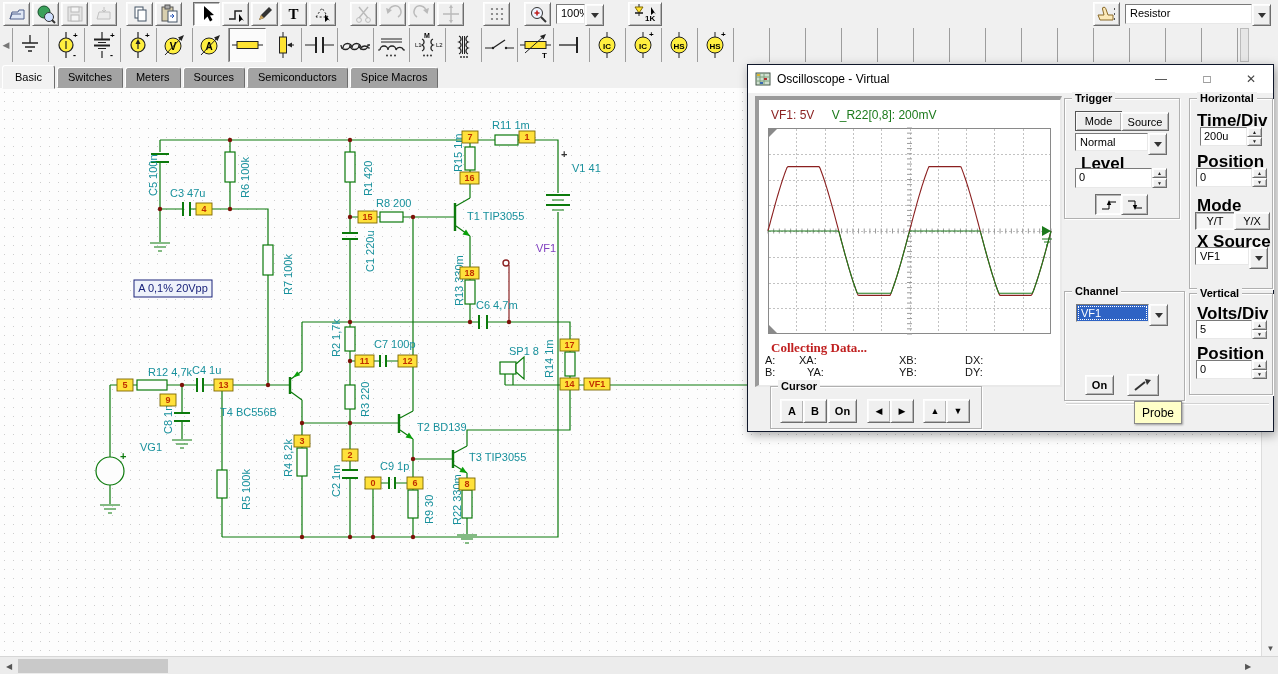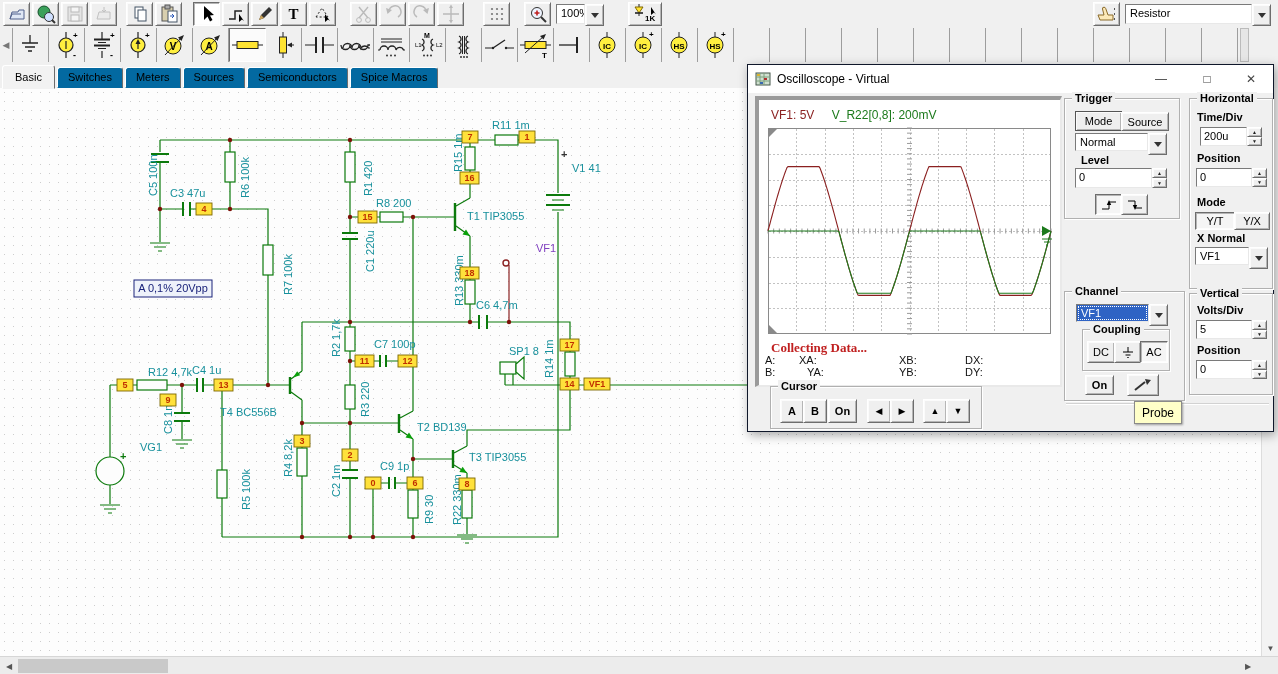--- a/index.html
+++ b/index.html
@@ -20,21 +20,21 @@
   .ddb{width:17px;height:20px;display:flex;align-items:center;justify-content:center;}
   .caret{width:0;height:0;border-left:4px solid transparent;border-right:4px solid transparent;border-top:5px solid #333;}
   
   #tb2{position:absolute;left:0;top:28px;width:1278px;height:34px;background:#f0f0f0;border-bottom:1px solid #c9c9c9;display:flex;align-items:stretch;}
   .cell{width:35px;border-right:1px solid #9d9d9d;display:flex;align-items:center;justify-content:center;background:#f0f0f0;}
   .cell.sel{background:#fbfbfb;border:1px solid;border-color:#6d6d6d #fff #fff #6d6d6d;}
   .cell.chev{width:12px;color:#777;font-size:9px;}
   #tb2 .rstrip{width:7px;margin-left:2px;background:#e6e6e6;border:1px solid #bbb;}
   
   #tabs{position:absolute;left:0;top:62px;width:1278px;height:26px;background:#f0f0f0;}
-  .tab{position:relative;display:inline-block;margin-top:5px;margin-left:2px;padding:3px 10px 4px 10px;background:#0369a1;
+  .tab{position:relative;display:inline-block;margin-top:5px;margin-left:2px;padding:3px 10px 4px 10px;background:#a3a3a3;
        border:1px solid;border-color:#fff #6d6d6d transparent #fff;border-radius:3px 3px 0 0;font-size:11px;}
   .tab.active{margin-top:2px;padding:5px 12px;background:#f2f2f2;z-index:2;}
   
   #canvas{position:absolute;left:0;top:88px;width:1278px;height:568px;background:#fdfdfd;
           background-image:radial-gradient(circle,#cdcdcd 0.8px,transparent 0.95px);background-size:9px 9px;}
   #schematic{position:absolute;left:0;top:0;}
   #schematic text{font-family:"Liberation Sans",sans-serif;}
   .lblt{fill:#17909c;font-size:11px;}
   .nodes rect{fill:#ffe13b;stroke:#7c6700;stroke-width:0.9;}
   .nodes text{fill:#c03000;font-size:9px;font-weight:bold;text-anchor:middle;}
@@ -50,21 +50,21 @@
   #osc-title .t{font-size:12px;margin-left:6px;}
   .capbtn{position:absolute;top:0;width:40px;height:27px;display:flex;align-items:center;justify-content:center;font-size:12px;color:#444;}
   .group{position:absolute;border:1px solid #b0b0b0;box-shadow:inset 1px 1px 0 #fff,1px 1px 0 #fff;}
   .group>.glabel{position:absolute;top:-7px;left:7px;background:#f0f0f0;padding:0 3px;font-weight:bold;font-size:11px;}
   .btn{position:absolute;display:flex;align-items:center;justify-content:center;font-size:11px;cursor:default;}
   .btn.bold{font-weight:bold;}
   .spinw{position:absolute;display:flex;}
   .spinw .sf{background:#fff;border:1px solid;border-color:#7a7a7a #e8e8e8 #e8e8e8 #7a7a7a;flex:1;padding:2px 3px 0 3px;font-size:11px;}
   .spb{width:15px;display:flex;flex-direction:column;}
   .spb div{flex:1;display:flex;align-items:center;justify-content:center;font-size:5px;color:#222;}
-  .blabel{position:absolute;font-weight:bold;font-size:11px;}
+  .blabel{position:absolute;font-weight:bold;font-size:17px;}
   
   #scope-panel{position:absolute;left:7px;top:31px;width:301px;height:285px;background:#fff;
                border-top:4px solid #9a9a9a;border-left:4px solid #9a9a9a;border-right:2px solid #e9e9e9;border-bottom:2px solid #e9e9e9;}
   #scope-legend{position:absolute;left:12px;top:8px;font-size:12px;white-space:nowrap;}
   #scope-legend span{margin-right:14px;}
   #scope-plotwrap{position:absolute;left:9px;top:28px;width:283px;height:206px;}
   #scope-status{position:absolute;left:12px;top:240px;font-family:"Liberation Serif",serif;font-weight:bold;font-size:13px;color:#c02020;}
   .rrow{position:absolute;left:0;width:100%;font-size:11px;color:#111;}
   .rrow span{position:absolute;}
   #osc-tooltip{position:absolute;left:386px;top:336px;width:46px;height:21px;background:#ffffc8;border:1px solid #8a8a8a;
@@ -850,30 +850,20 @@
 
 
   <div class="group" style="left:316px;top:226px;width:119px;height:108px">
     <span class="glabel">Channel</span>
     <div class="combo" style="left:11px;top:12px;width:92px;height:18px">
       <span class="cval" style="background:#2e63c4;color:#fff;outline:1px dotted #fff;outline-offset:-3px">VF1</span>
       <div class="ddb raised">
           <span class="caret"></span>
         </div>
     </div>
-    <div class="group" style="left:17px;top:37px;width:86px;height:40px">
-      <span class="glabel">Coupling</span>
-      <div class="btn raised" style="left:4px;top:11px;width:26px;height:20px">DC</div>
-      <div class="btn raised" style="left:31px;top:11px;width:25px;height:20px">
-          <svg width="14" height="12">
-            <path d="M7 1 V6 M2 6 H12 M4.5 9 H9.5 M6.3 11.5 H7.7" stroke="#000" fill="none"></path>
-          </svg>
-        </div>
-      <div class="btn sunken" style="left:57px;top:11px;width:26px;height:20px">AC</div>
-    </div>
     <div class="btn raised bold" style="left:20px;top:83px;width:27px;height:18px">On</div>
     <div class="btn raised" style="left:62px;top:82px;width:30px;height:20px">
         <svg width="20" height="14">
           <path d="M2 12 L12 4" stroke="#333" stroke-width="2"></path>
           <polygon points="12,1 18,2 14,7" fill="#333"></polygon>
         </svg>
       </div>
   </div>
 
   <div class="group" style="left:441px;top:33px;width:82px;height:189px">
@@ -890,21 +880,21 @@
     <div class="spinw" style="left:6px;top:69px;width:71px;height:19px">
       <div class="sf">0</div>
       <div class="spb">
           <div class="raised">▲</div>
           <div class="raised">▼</div>
         </div>
     </div>
     <div class="blabel" style="left:7px;top:97px">Mode</div>
     <div class="btn sunken" style="left:5px;top:113px;width:38px;height:16px">Y/T</div>
     <div class="btn raised" style="left:44px;top:113px;width:34px;height:16px">Y/X</div>
-    <div class="blabel" style="left:7px;top:133px">X Normal</div>
+    <div class="blabel" style="left:7px;top:133px">X Source</div>
     <div class="combo" style="left:5px;top:148px;width:73px;height:18px">
       <span class="cval">VF1</span>
       <div class="ddb raised">
           <span class="caret"></span>
         </div>
     </div>
   </div>
 
   <div class="group" style="left:441px;top:228px;width:82px;height:100px">
     <span class="glabel">Vertical</span>

